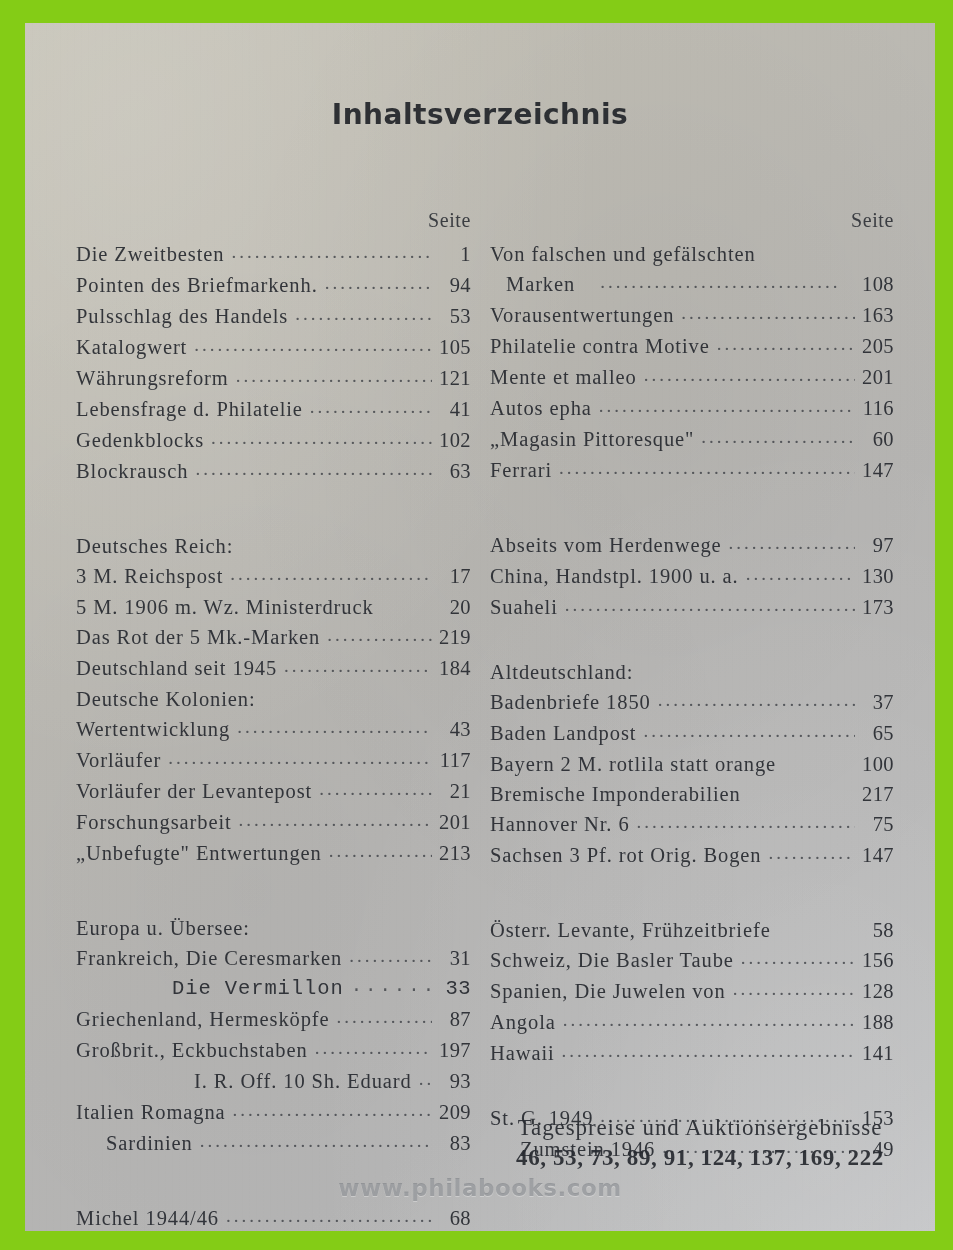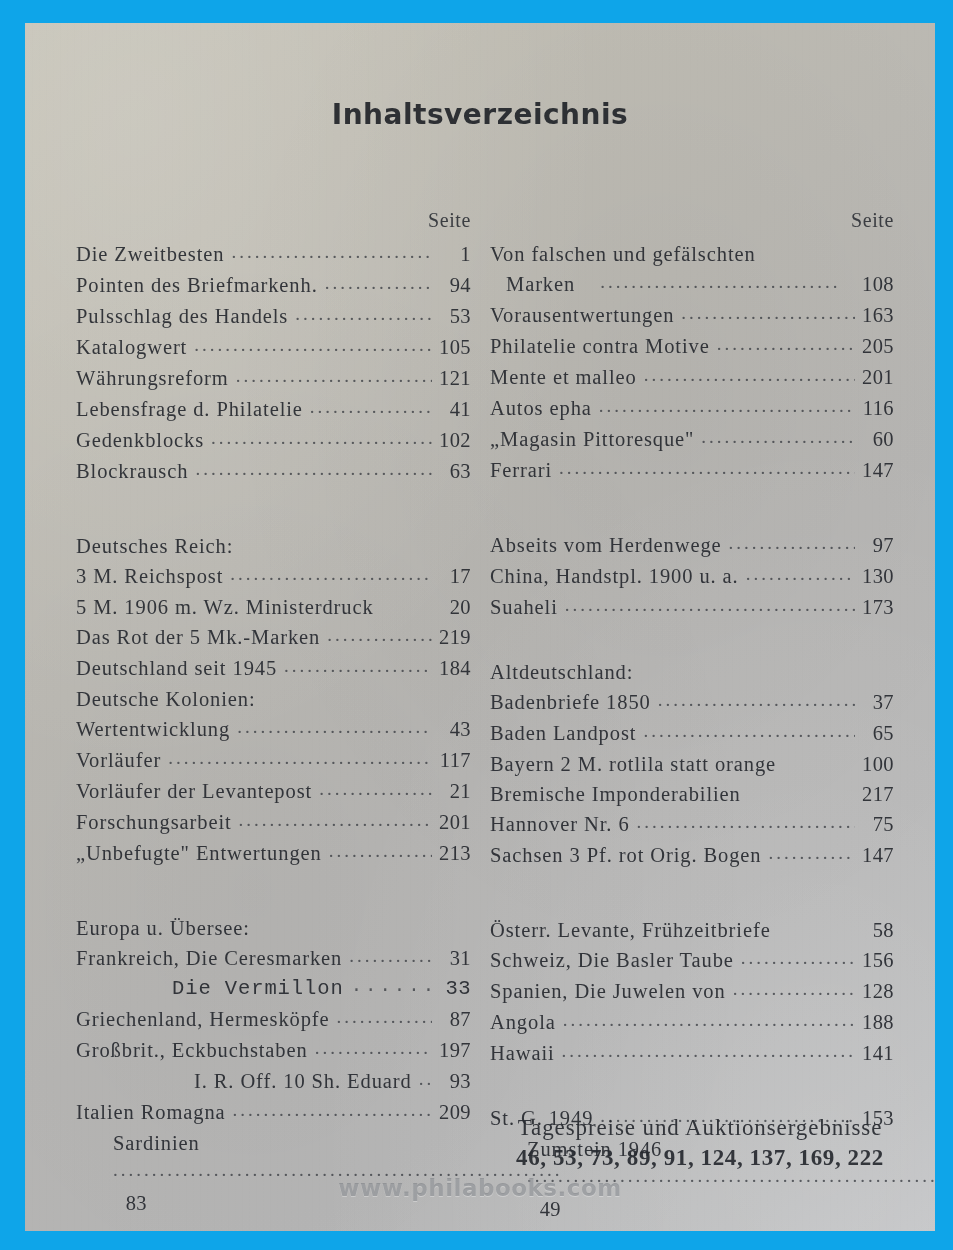--- a/index.html
+++ b/index.html
@@ -12,21 +12,21 @@
     height: 1250px;
     overflow: hidden;
     font-family: "Liberation Serif", serif;
   }
 
   
   #scan {
     position: relative;
     width: 953px;
     height: 1250px;
-    background: #0ea5e9;
+    background: #84cc16;
     overflow: hidden;
   }
 
   
   #paper {
     position: absolute;
     left: 25px;
     top: 23px;
     width: 910px;
     height: 1208px;
@@ -148,21 +148,21 @@
     flex: 0 0 auto;
     text-align: right;
     min-width: 34px;
     letter-spacing: .4px;
   }
   .col-left  .row .page { padding-right: 13px; }
   .col-right .row .page { padding-right: 16px; }
 
   
   .ind-1 { padding-left: 16px; gap: 18px; }
-  .ind-2 { padding-left: 30px; flex-direction: column; }
+  .ind-2 { padding-left: 30px; }
   .ind-3 { padding-left: 96px; font-family: Liberation Mono, monospace; }
   .ind-4 { padding-left: 118px; }
 
   
   .head-row {
     font-size: 20.5px;
     line-height: 30px;
     letter-spacing: .9px;
     color: #272a30;
     opacity: .92;

